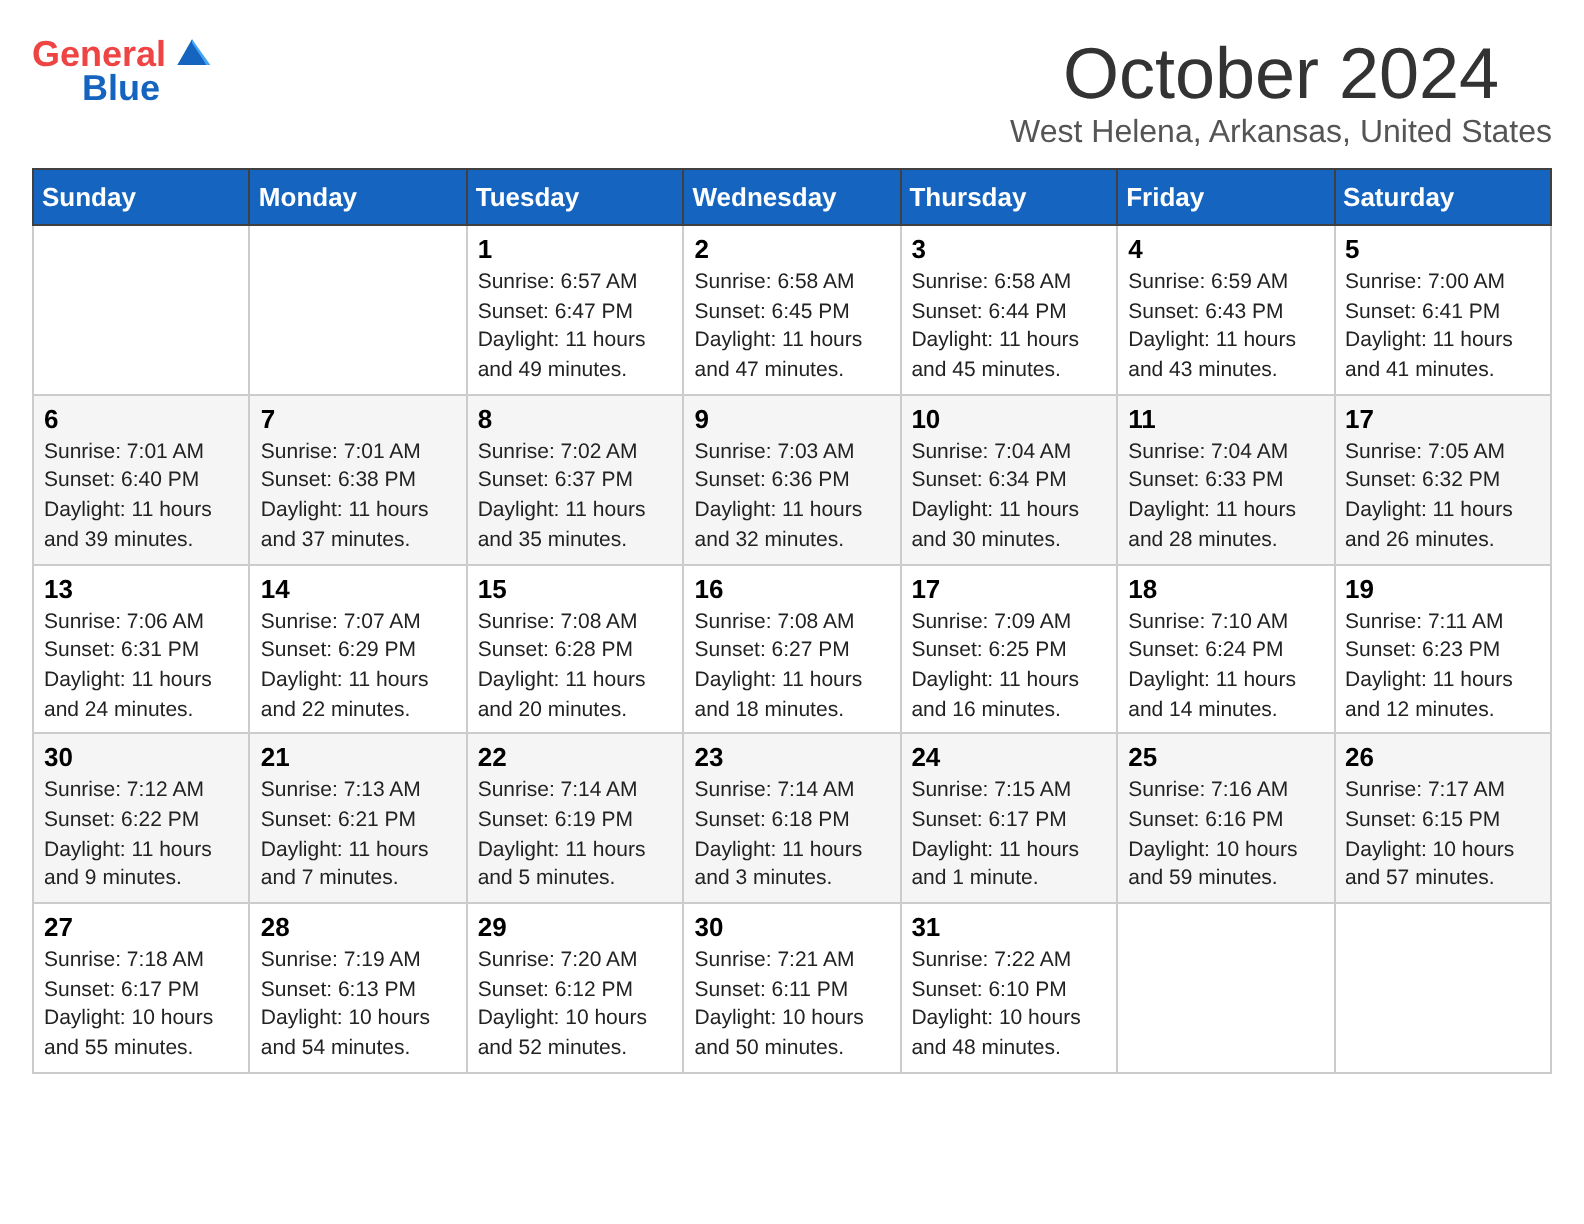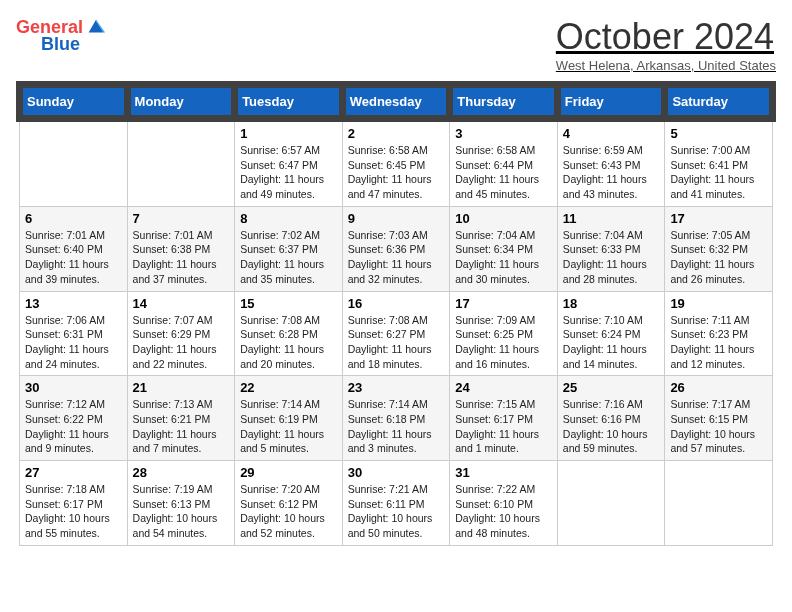--- a/index.html
+++ b/index.html
@@ -35,45 +35,44 @@
       font-weight: bold;
       color: #1565c0;
       margin-left: 25px;
     }
     .logo-icon {
       width: 22px;
       height: 22px;
       margin-left: 2px;
     }
     .title-area {
-      text-align: left;
-      text-decoration: underline;
+      text-align: center;
     }
     .month-title {
       font-size: 36px;
       color: #333;
       font-weight: normal;
     }
     .location {
-      font-size: 13px;
+      font-size: 16px;
       color: #555;
     }
     .calendar {
       width: 100%;
       border-collapse: collapse;
       font-size: 11px;
     }
     .calendar th {
       background-color: #1565c0;
       color: #fff;
       padding: 6px 4px;
       text-align: left;
       font-size: 13px;
       font-weight: bold;
-      border: 7px solid #404040;
+      border: 1px solid #404040;
     }
     .calendar td {
       border: 1px solid #ccc;
       vertical-align: top;
       padding: 4px 5px;
       width: 107px;
       min-height: 80px;
       background: #fff;
     }
     .calendar tr:nth-child(even) td {

